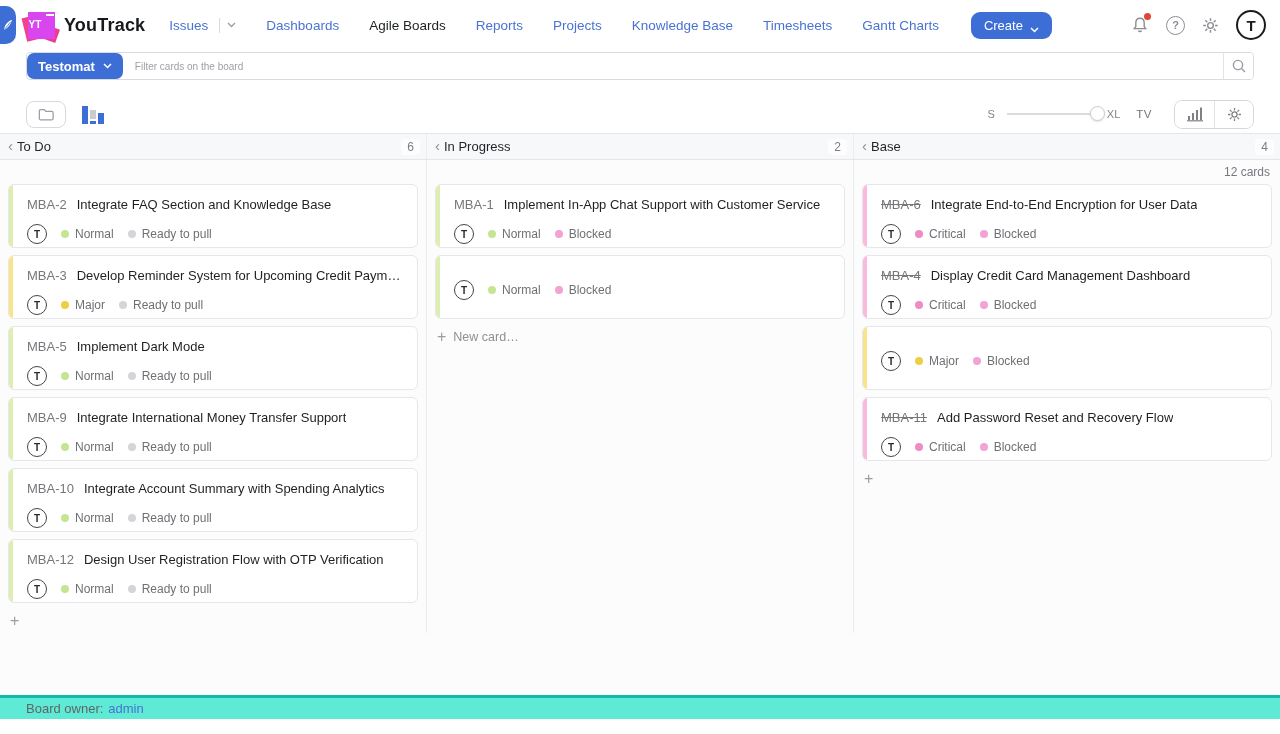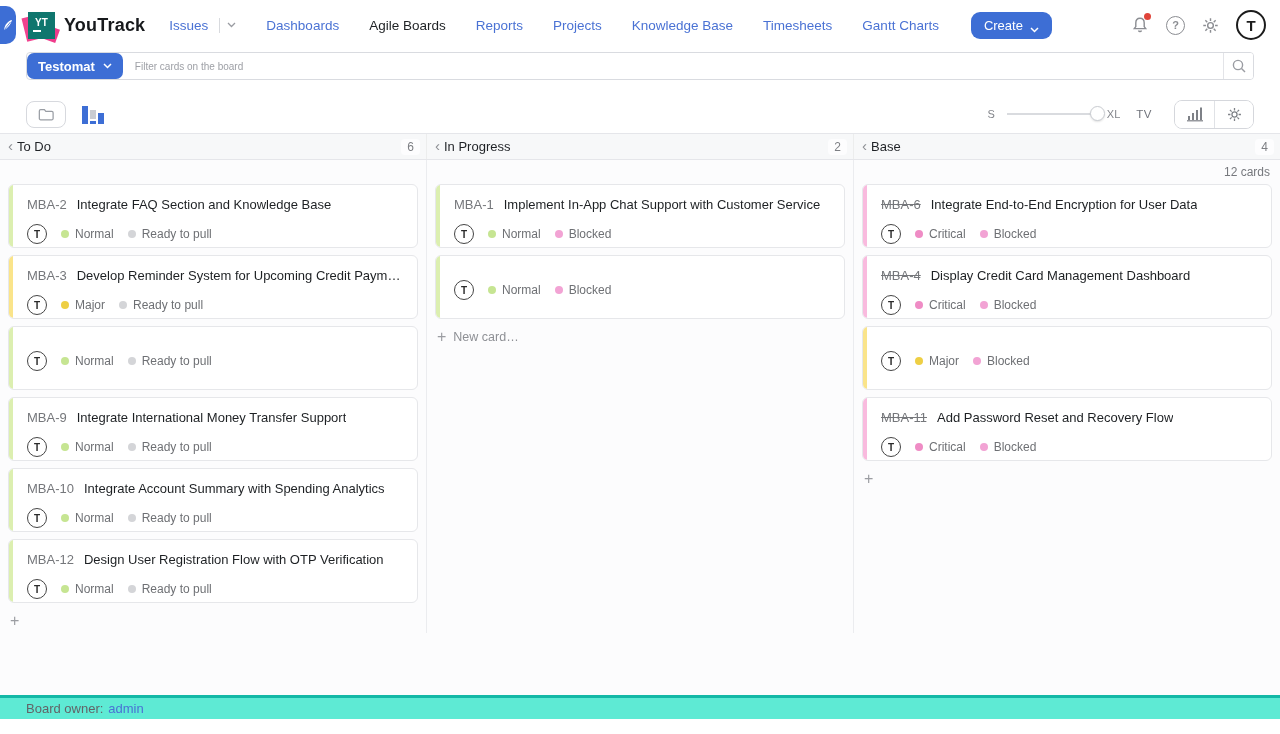--- a/index.html
+++ b/index.html
@@ -9,22 +9,22 @@
   
   .topnav { height:50px; display:flex; align-items:center; background:#fff; position:relative; }
   .sidebar-toggle { width:16px; height:38px; background:#3d6ed5; border-radius:0 10px 10px 0;
     margin-right:12px; display:flex; align-items:center; justify-content:center; cursor:pointer; }
   .logo-wrap { display:flex; align-items:center; gap:9px; margin-right:24px; }
   .logo-badge { position:relative; width:27px; height:27px; }
   .logo-badge::before { content:""; position:absolute; left:-4px; top:3px; width:26px; height:24px;
     background:#f1428f; transform:rotate(-14deg); }
   .logo-badge::after { content:""; position:absolute; right:-3px; bottom:-2px; width:14px; height:14px;
     background:#ef3b8b; transform:rotate(20deg); }
-  .logo-badge .yt { position:absolute; inset:0; background:#0f766e; z-index:2; color:#fff;
-    font-weight:700; font-size:10px; display:flex; flex-direction:column; align-items:center; justify-content:center; line-height:1; }
+  .logo-badge .yt { position:absolute; inset:0; background:#d946ef; z-index:2; color:#fff;
+    font-weight:700; font-size:10px; display:flex; flex-direction:row; align-items:center; justify-content:center; line-height:1; }
   .logo-badge .yt .bar { width:8px; height:2px; background:#fff; margin-top:2px; align-self:flex-start; margin-left:5px; }
   .wordmark { font-size:18px; font-weight:700; color:#17191c; letter-spacing:.2px; }
   .nav-items { display:flex; align-items:center; }
   .nav-item { display:flex; align-items:center; margin-right:30px; font-size:13.5px; color:#4a72d4; cursor:pointer; white-space:nowrap; }
   .nav-item.active { color:#1e2124; }
   .nav-divider { width:1px; height:15px; background:#d8dade; margin:0 7px 0 11px; }
   .chev { width:9px; height:6px; }
   .create-btn { margin-left:2px; background:#3d6ed5; color:#fff; border:none; border-radius:9px;
     font-size:13px; padding:6px 13px; display:flex; align-items:flex-end; gap:7px; cursor:pointer;
     font-family:inherit; }
@@ -334,20 +334,24 @@
         <span class="badge-label">Major</span>
       </span>
       <span class="badge badge-state">
         <span class="dot" style="background: rgb(212, 213, 216);"></span>
         <span class="badge-label">Ready to pull</span>
       </span>
     </div>
   </div>
 
   <div class="card" style="--stripe: #dcefb0;">
+    <div class="card-head">
+      <span class="card-id">MBA-5</span>
+      <span class="card-title">Implement Dark Mode</span>
+    </div>
     <div class="card-foot">
       <span class="avatar">T</span>
       <span class="badge badge-priority">
         <span class="dot" style="background: rgb(198, 229, 146);"></span>
         <span class="badge-label">Normal</span>
       </span>
       <span class="badge badge-state">
         <span class="dot" style="background: rgb(212, 213, 216);"></span>
         <span class="badge-label">Ready to pull</span>
       </span>

